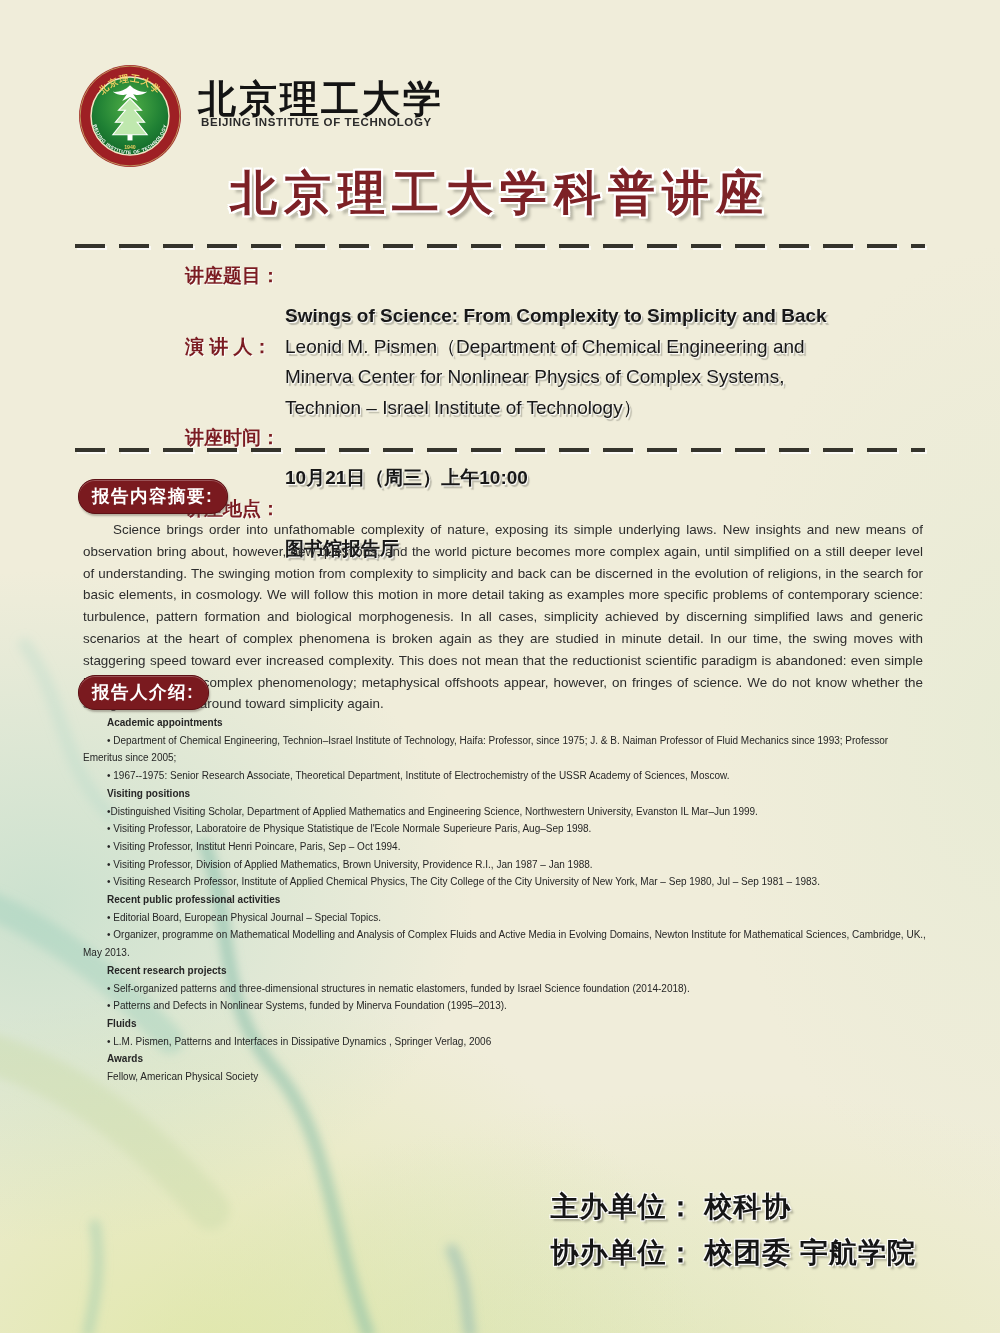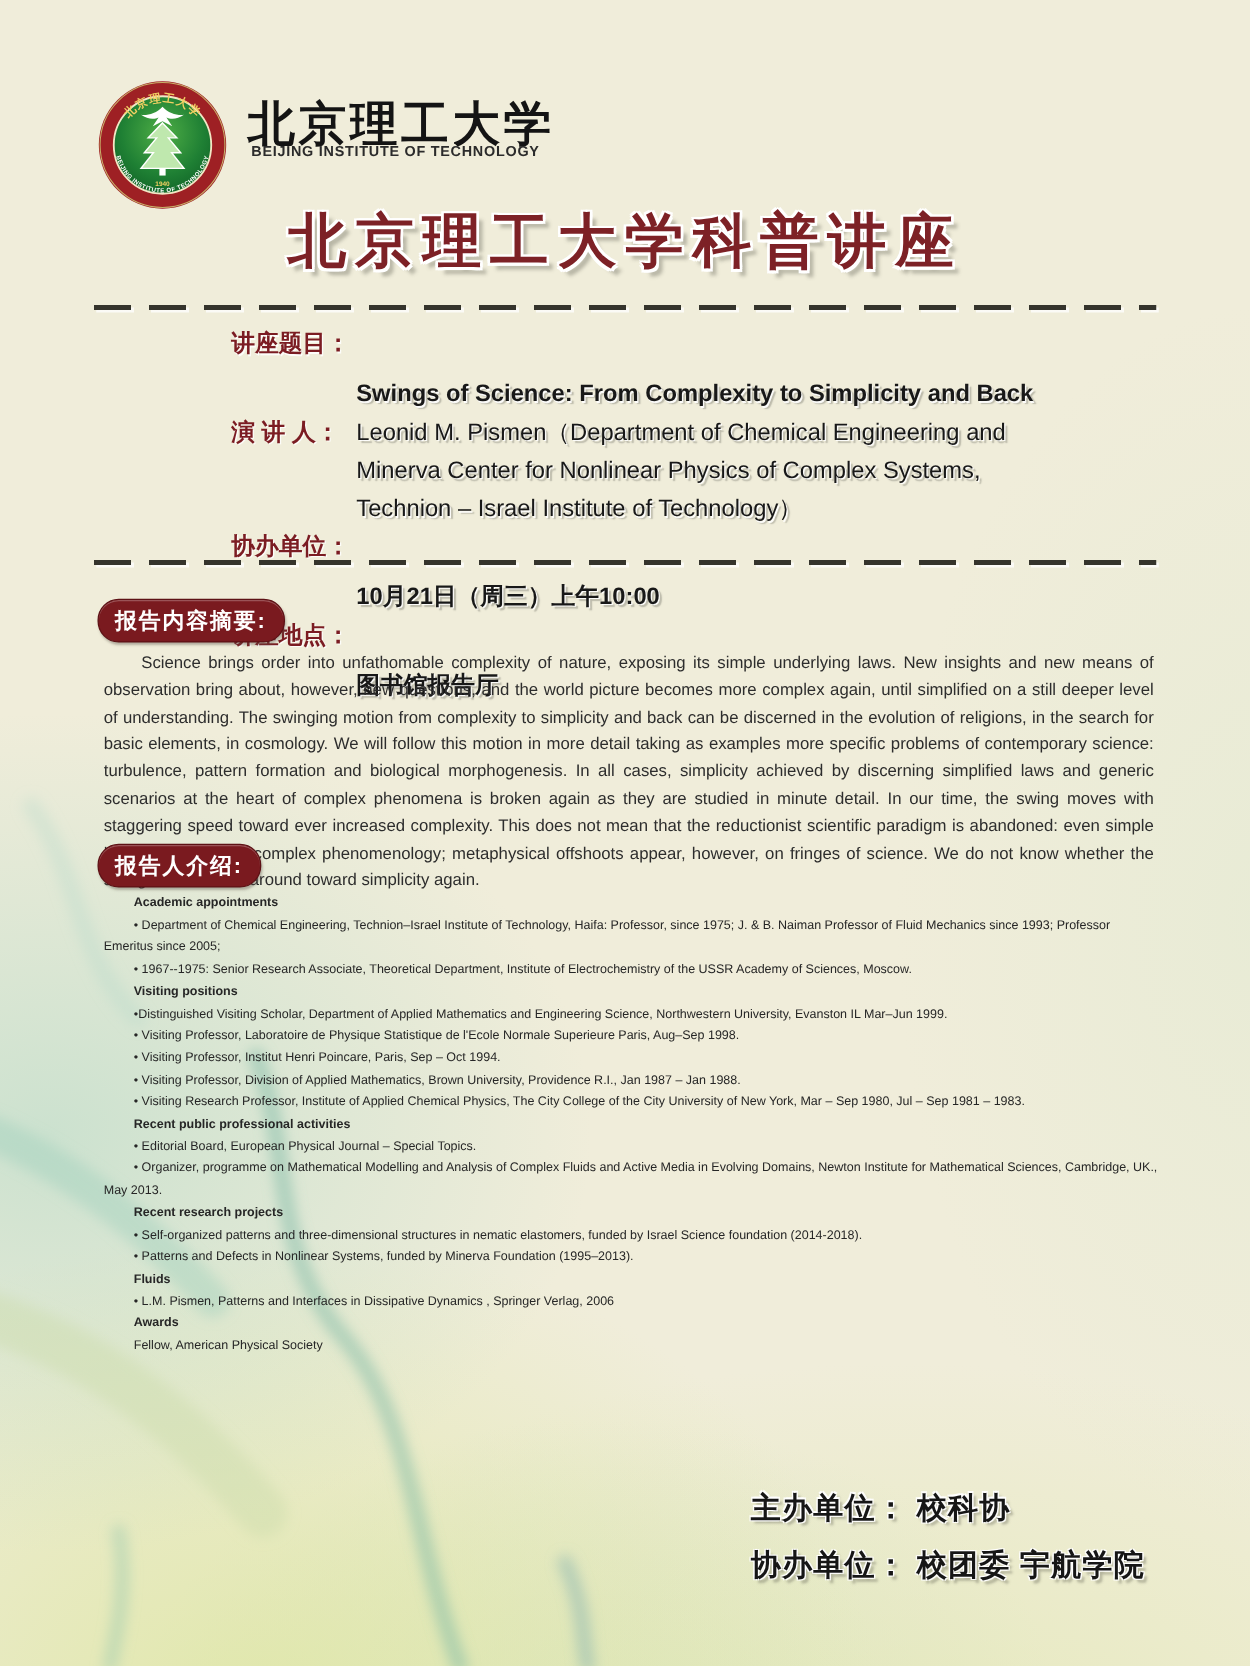--- a/index.html
+++ b/index.html
@@ -56,21 +56,21 @@
     position:absolute;left:83px;right:77px;top:519px;
     font-size:13.4px;line-height:21.8px;color:#2d2d2d;text-align:justify;text-indent:30px;
   }
   
   .bio{position:absolute;left:83px;right:72px;top:714px;font-size:10px;line-height:17.7px;color:#262626;}
   .bio-p{margin:0;text-indent:24px;}
   .bio-p.heading{font-weight:bold;}
   
   .footer{
     position:absolute;right:84px;top:1184px;text-align:left;
-    font-size:24px;font-weight:bold;color:#161616;line-height:46px;letter-spacing:1px;
+    font-size:28px;font-weight:bold;color:#161616;line-height:46px;letter-spacing:1px;
     text-shadow:-1px -1px 0 rgba(255,255,255,.9),1px -1px 0 rgba(255,255,255,.9),
                 -1px 1px 0 rgba(255,255,255,.9),1px 1px 0 rgba(255,255,255,.9),
                 3px 3px 2px rgba(110,110,95,.45);
   }
 </style>
 </head>
 <body>
 
 <div class="poster">
 
@@ -129,21 +129,21 @@
     </div>
     <div class="info-row">
       <span class="info-label">演 讲 人：</span>
       <span class="info-value">
         <div>Leonid M. Pismen（Department of Chemical Engineering and</div>
         <div>Minerva Center for Nonlinear Physics of Complex Systems,</div>
         <div>Technion – Israel Institute of Technology）</div>
       </span>
     </div>
     <div class="info-row">
-      <span class="info-label">协办单位：</span>
+      <span class="info-label">讲座时间：</span>
       <span class="info-value v-bold">10月21日（周三）上午10:00</span>
     </div>
     <div class="info-row">
       <span class="info-label">讲座地点：</span>
       <span class="info-value v-bold">图书馆报告厅</span>
     </div>
   </div>
 
   <div class="dashes rule-2"></div>
 

